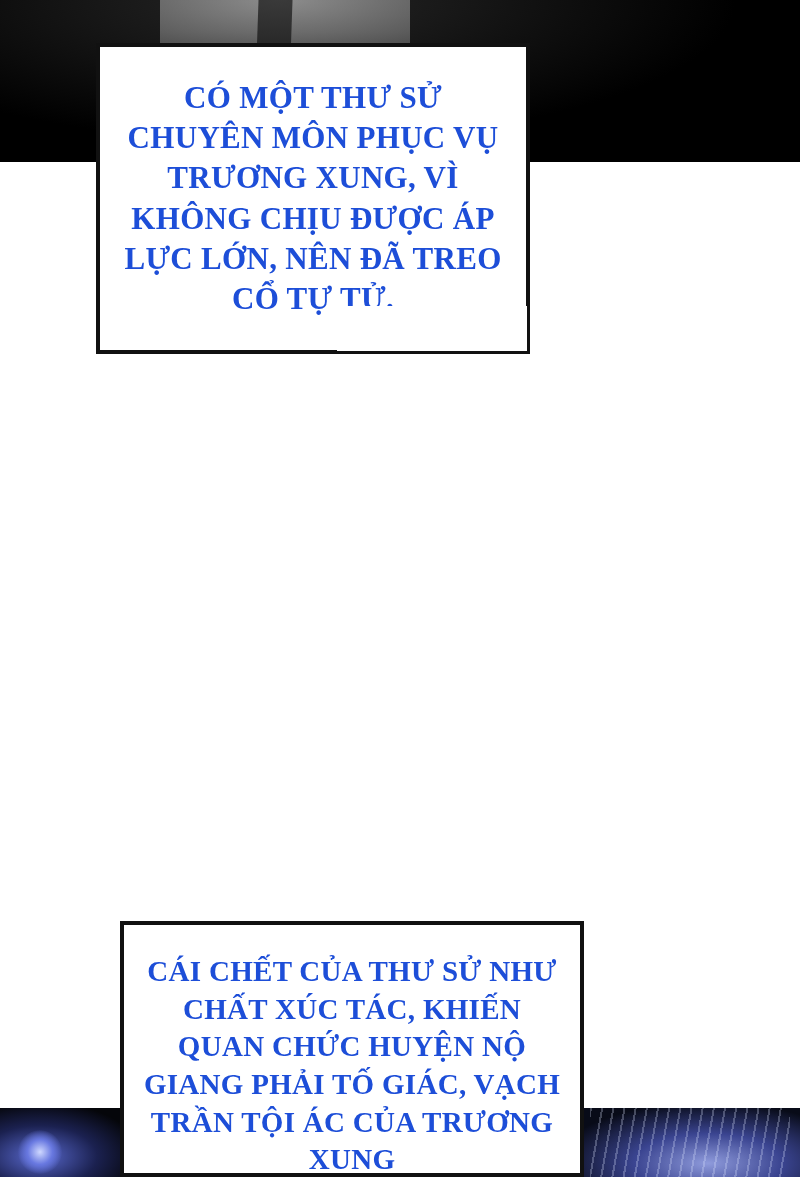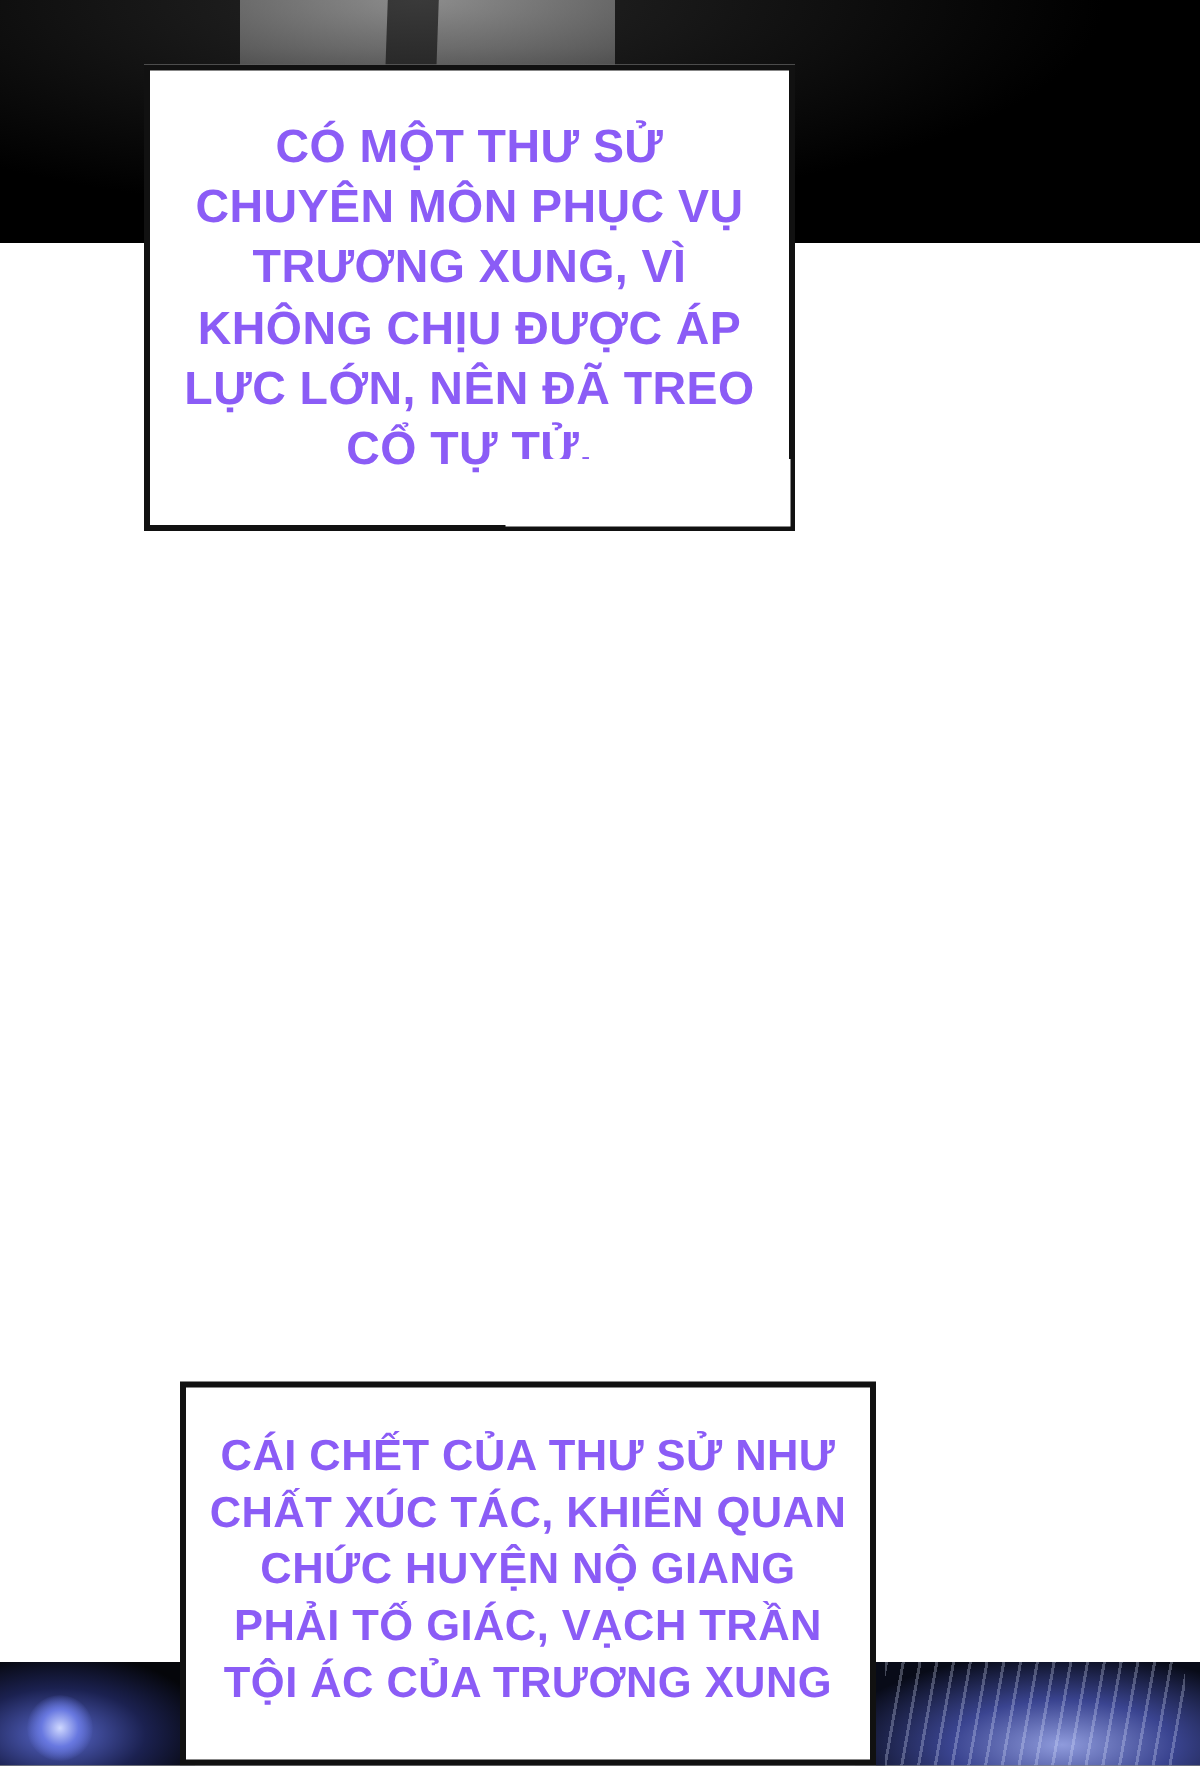--- a/index.html
+++ b/index.html
@@ -120,23 +120,23 @@
     position: absolute;
     background: #ffffff;
     border: 4px solid #111111;
     box-sizing: border-box;
     display: flex;
     align-items: center;
     justify-content: center;
     z-index: 5;
   }
   .bubble .txt {
-    font-family: Liberation Sans, sans-serif;
+    font-family: Liberation Serif, serif;
     font-weight: 700;
-    color: #8b5cf6;
+    color: #1d4ed8;
     text-transform: uppercase;
     text-align: center;
     letter-spacing: .3px;
     line-height: 1.30;
     padding: 0 14px;
     white-space: pre-line;
   }
 
   
   #bubble-1 {

